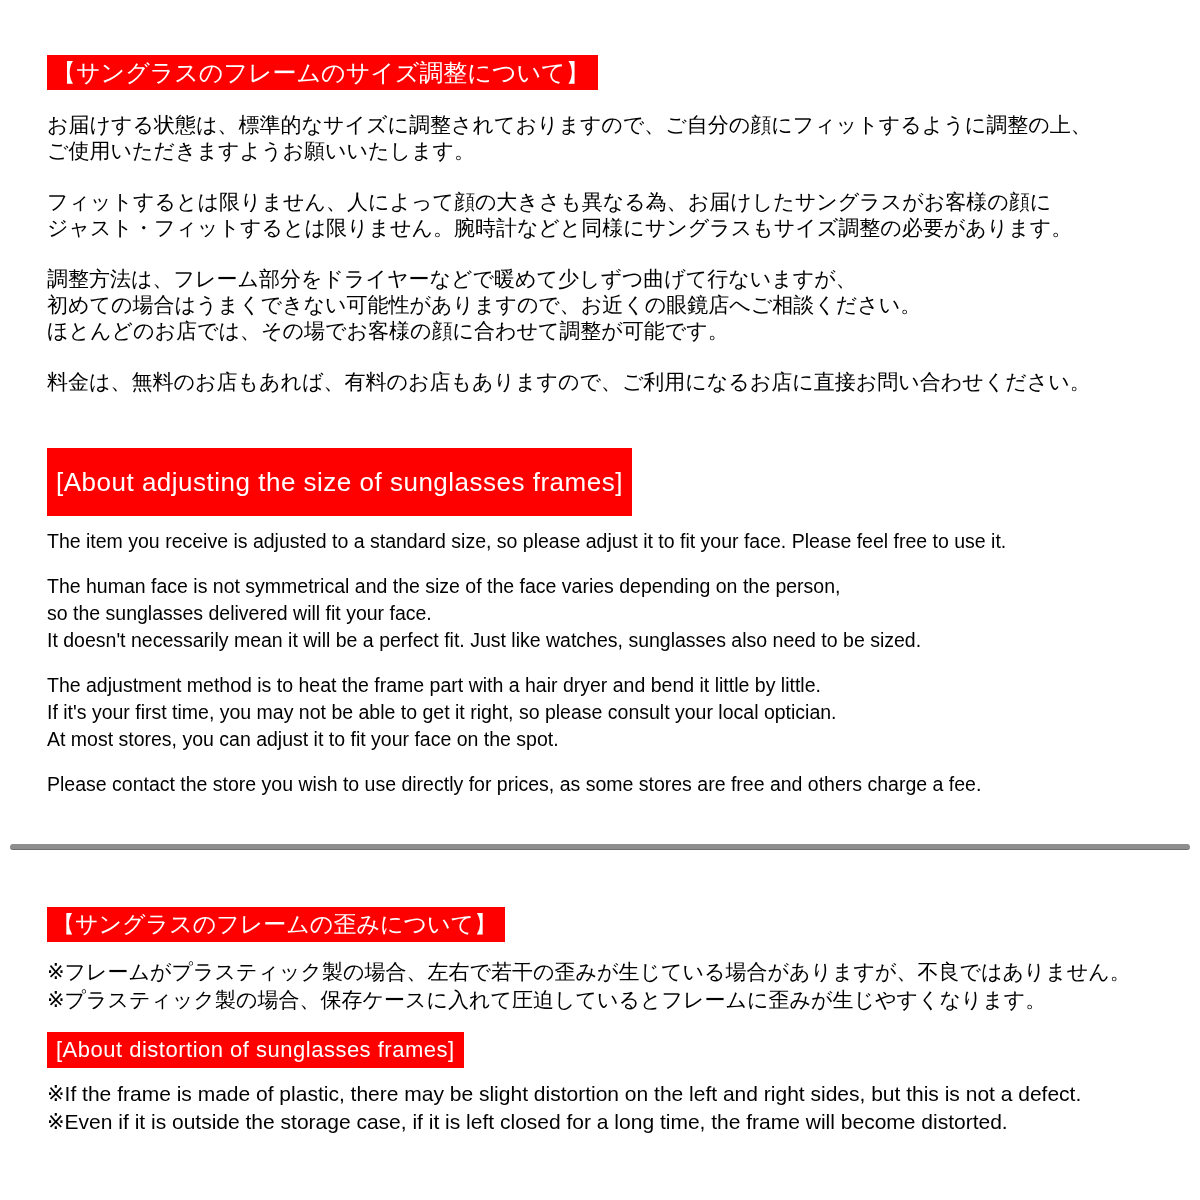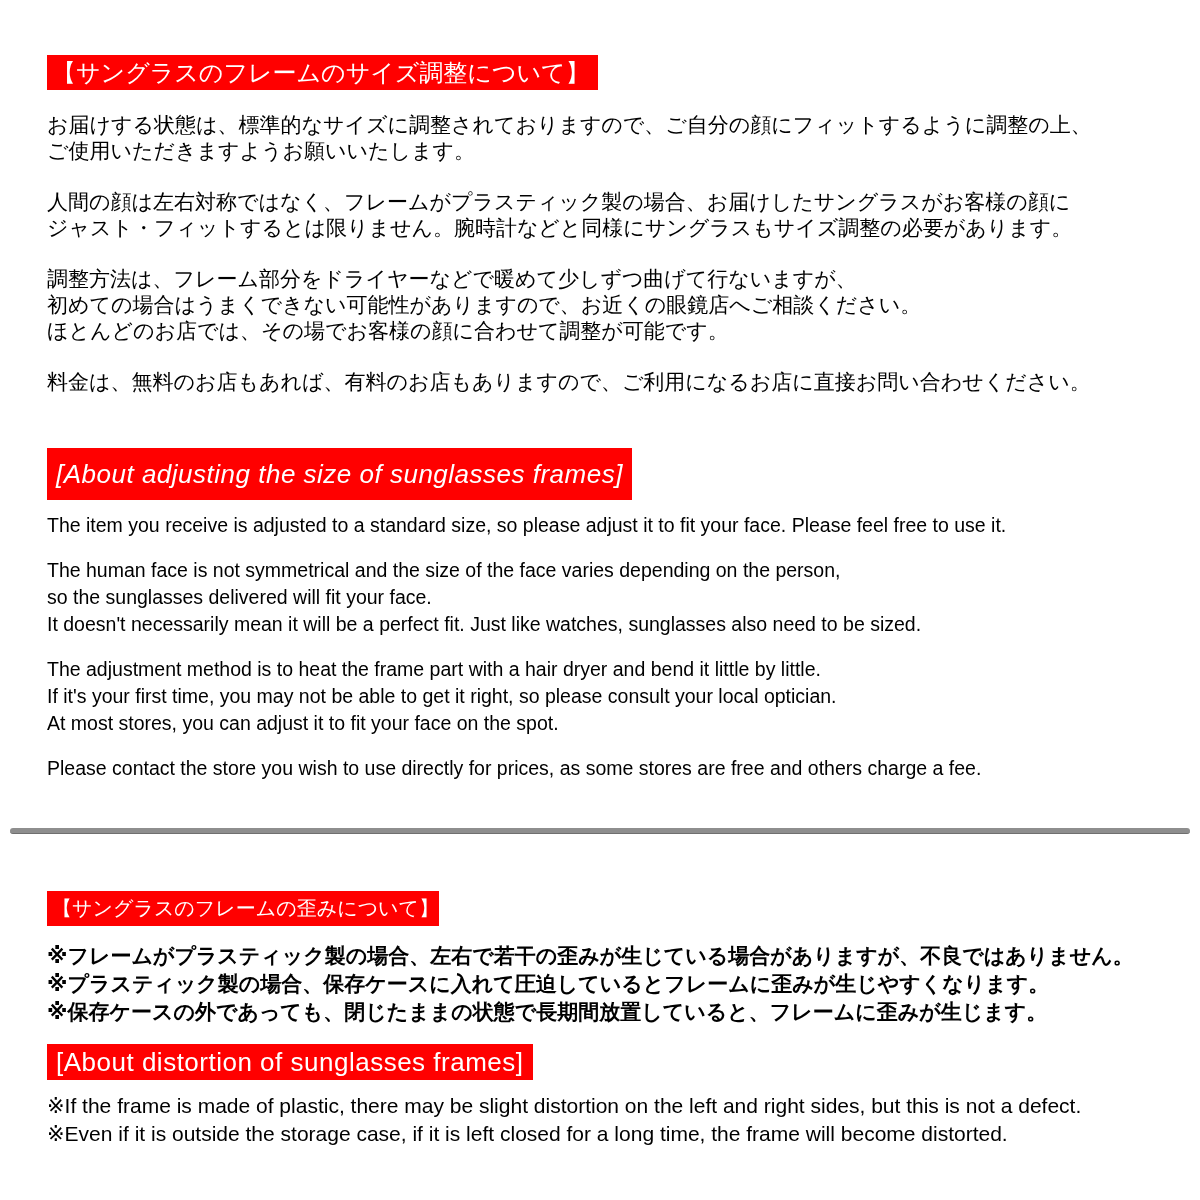--- a/index.html
+++ b/index.html
@@ -16,58 +16,58 @@
   main{width:1200px;height:1200px;overflow:hidden;}
   .banner{
     width:fit-content;
     background:var(--red);
     color:#ffffff;
     font-weight:normal;
     white-space:nowrap;
   }
   h2.banner{margin:0;}
   #h-size-jp{font-size:24px;line-height:27px;padding:4px 8px 4px 5px;margin:55px 0 0 47px;}
-  #h-size-en{font-size:26px;line-height:28px;padding:12px 9px;margin:53px 0 0 47px;letter-spacing:0.5px;font-style:italic;}
-  #h-dist-jp{font-size:20px;line-height:27px;padding:4px 0 4px 5px;margin:57px 0 0 47px;}
-  #h-dist-en{font-size:26px;line-height:28px;padding:4px 9px;margin:18px 0 0 47px;letter-spacing:0.5px;}
+  #h-size-en{font-size:26px;line-height:28px;padding:20px 9px;margin:53px 0 0 47px;letter-spacing:0.5px;}
+  #h-dist-jp{font-size:23px;line-height:27px;padding:4px 8px 4px 5px;margin:57px 0 0 47px;}
+  #h-dist-en{font-size:22px;line-height:28px;padding:4px 9px;margin:18px 0 0 47px;letter-spacing:0.5px;}
   p.jp{
     font-size:21px;line-height:26px;
     margin:25px 0 0 47px;
     white-space:pre-line;
   }
   p.jp.first{margin-top:22px;}
   p.en{
     font-size:19.5px;line-height:27px;
     margin:18px 0 0 47px;
     white-space:pre-line;
   }
   p.en.first-en{margin-top:12px;}
   .divider{
     height:5px;
     margin:46px 10px 0 10px;
     background:var(--divider);
     border-bottom:1px solid #6f6f6f;
     border-radius:3px;
   }
-  .jp-notes{margin:16px 0 0 47px;font-weight:bold;}
+  .jp-notes{margin:16px 0 0 47px;}
   .en-notes{margin:12px 0 0 47px;}
   .jp-notes p{font-size:21px;line-height:28px;margin:0;white-space:pre-line;}
   .en-notes p{font-size:21px;line-height:28px;margin:0;white-space:pre-line;}
 </style>
 </head>
 <body>
 
 <main>
 
   <section>
     <h2 id="h-size-jp" class="banner">【サングラスのフレームのサイズ調整について】</h2>
 
     <p class="jp first">お届けする状態は、標準的なサイズに調整されておりますので、ご自分の顔にフィットするように調整の上、
 ご使用いただきますようお願いいたします。</p>
-    <p class="jp">人間の顔は左右対称ではなく、フレームがプラスティック製の場合、お届けしたサングラスがお客様の顔に
+    <p class="jp">フィットするとは限りません、人によって顔の大きさも異なる為、お届けしたサングラスがお客様の顔に
 ジャスト・フィットするとは限りません。腕時計などと同様にサングラスもサイズ調整の必要があります。</p>
     <p class="jp">調整方法は、フレーム部分をドライヤーなどで暖めて少しずつ曲げて行ないますが、
 初めての場合はうまくできない可能性がありますので、お近くの眼鏡店へご相談ください。
 ほとんどのお店では、その場でお客様の顔に合わせて調整が可能です。</p>
     <p class="jp">料金は、無料のお店もあれば、有料のお店もありますので、ご利用になるお店に直接お問い合わせください。</p>
 
     <h2 id="h-size-en" class="banner">[About adjusting the size of sunglasses frames]</h2>
 
     <p class="en first-en">The item you receive is adjusted to a standard size, so please adjust it to fit your face. Please feel free to use it.</p>
     <p class="en">The human face is not symmetrical and the size of the face varies depending on the person,
@@ -80,21 +80,20 @@
   </section>
 
   <div class="divider"></div>
 
   <section>
     <h2 id="h-dist-jp" class="banner">【サングラスのフレームの歪みについて】</h2>
 
     <div class="jp-notes">
       <p>※フレームがプラスティック製の場合、左右で若干の歪みが生じている場合がありますが、不良ではありません。</p>
       <p>※プラスティック製の場合、保存ケースに入れて圧迫しているとフレームに歪みが生じやすくなります。</p>
-      <p>※保存ケースの外であっても、閉じたままの状態で長期間放置していると、フレームに歪みが生じます。</p>
     </div>
 
     <h2 id="h-dist-en" class="banner">[About distortion of sunglasses frames]</h2>
 
     <div class="en-notes">
       <p>※If the frame is made of plastic, there may be slight distortion on the left and right sides, but this is not a defect.</p>
       <p>※Even if it is outside the storage case, if it is left closed for a long time, the frame will become distorted.</p>
     </div>
   </section>
 

